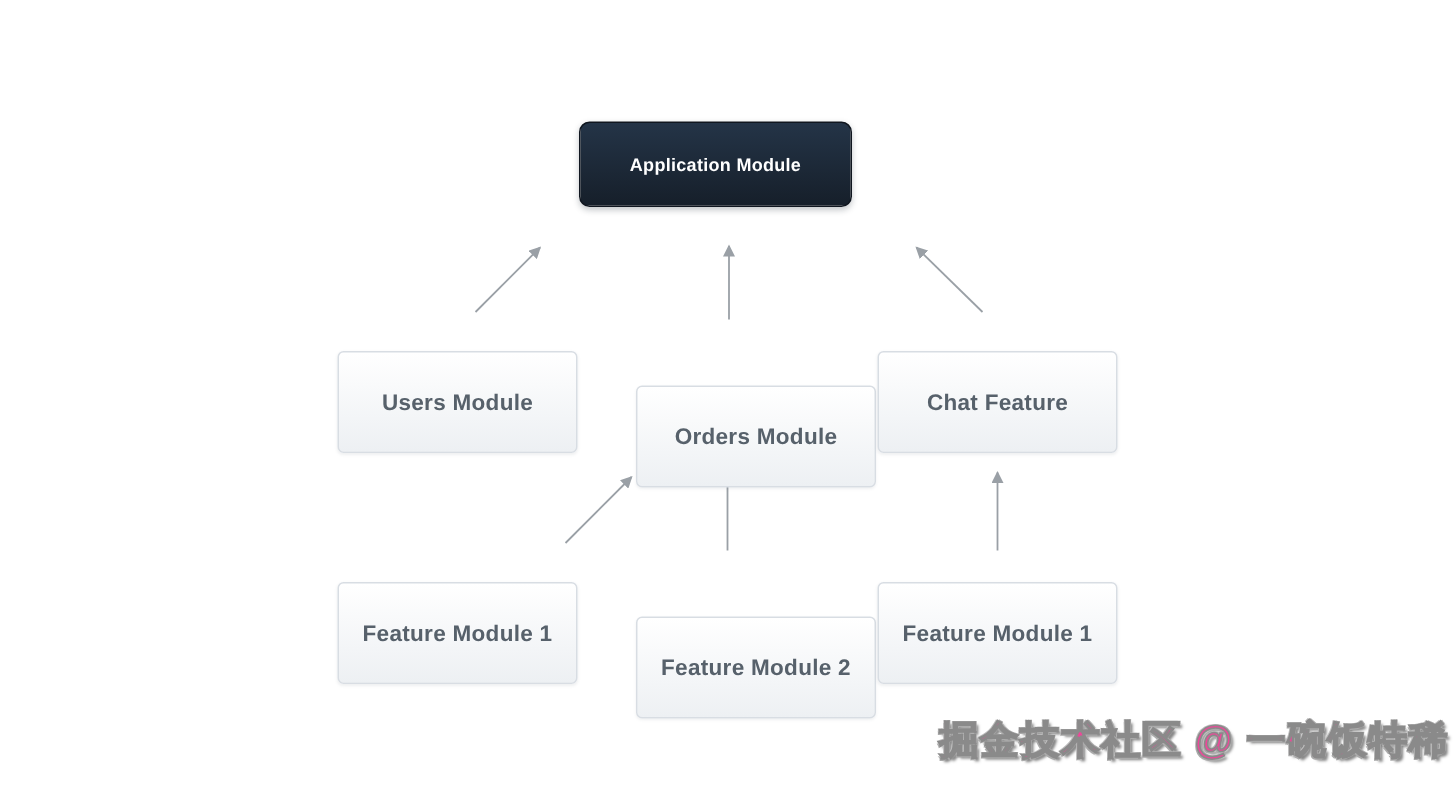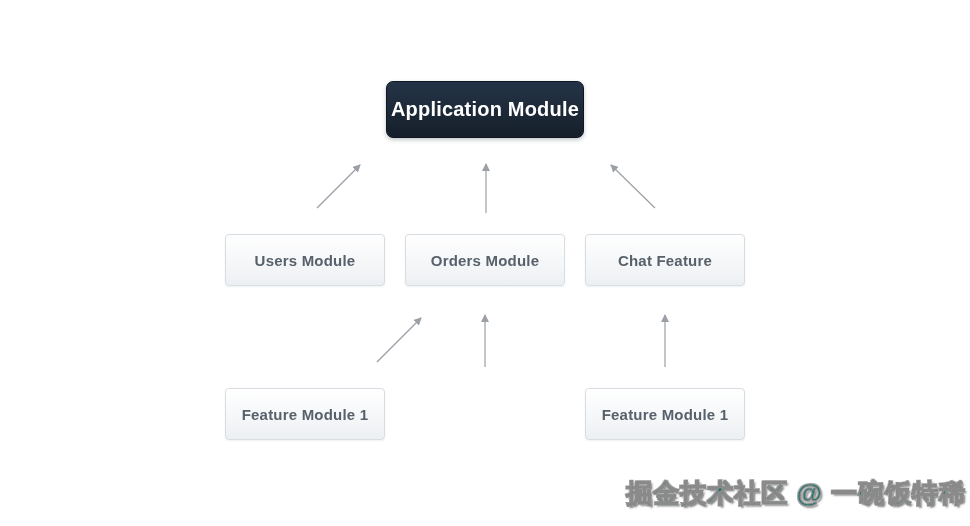--- a/index.html
+++ b/index.html
@@ -21,60 +21,60 @@
     align-items: center;
     justify-content: center;
     box-sizing: border-box;
     font-weight: 600;
     letter-spacing: 0.2px;
     white-space: nowrap;
   }
   .node-dark {
     left: 386px;
     top: 81px;
-    width: 198px;
+    width: 182px;
     height: 57px;
     border-radius: 7px;
     background: linear-gradient(to bottom, #243447, #161f2a);
     border: 1px solid #10161f;
     color: #ffffff;
-    font-size: 20px;
+    font-size: 12px;
     box-shadow: 0 2px 4px rgba(20, 30, 44, 0.25);
   }
   .node-light {
     width: 160px;
-    height: 52px;
+    height: 68px;
     border-radius: 4px;
     background: linear-gradient(to bottom, #ffffff, #edf0f3);
     border: 1px solid #d8dde3;
     color: #57616b;
     font-size: 15px;
     box-shadow: 0 1px 2px rgba(120, 130, 140, 0.12);
   }
   .row-mid  { top: 234px; }
   .row-bot  { top: 388px; }
   .col-1 { left: 225px; }
-  .col-2 { left: 405px; }
+  .col-2 { left: 424px; margin-top: 23px; }
   .col-3 { left: 585px; }
   .arrows {
     position: absolute;
     left: 0;
     top: 0;
     width: 970px;
     height: 526px;
     pointer-events: none;
   }
   .watermark {
     position: absolute;
     right: 4px;
     top: 476px;
     font-size: 26px;
     font-weight: 700;
     letter-spacing: 1px;
-    color: #0f766e;
+    color: #ec4899;
     -webkit-text-stroke: 1px #8a8a8a;
     text-shadow:
       -1px -1px 0 #bdbdbd,
        1px -1px 0 #ababab,
       -1px  1px 0 #ababab,
        2px  2px 2px #7e7e7e;
     white-space: nowrap;
   }
 </style>
 </head>
@@ -98,17 +98,18 @@
     <line x1="665" y1="367" x2="665" y2="315" stroke="#9aa0a6" stroke-width="1.2" marker-end="url(#arrowhead)"></line>
   </svg>
 
   <div class="node node-dark">Application Module</div>
 
   <div class="node node-light row-mid col-1">Users Module</div>
   <div class="node node-light row-mid col-2">Orders Module</div>
   <div class="node node-light row-mid col-3">Chat Feature</div>
 
   <div class="node node-light row-bot col-1">Feature Module 1</div>
+  <div class="node node-light row-bot col-2">Feature Module 2</div>
   <div class="node node-light row-bot col-3">Feature Module 1</div>
 
   <div class="watermark">掘金技术社区 @ 一碗饭特稀</div>
 
 </div>
 
 </body></html>

